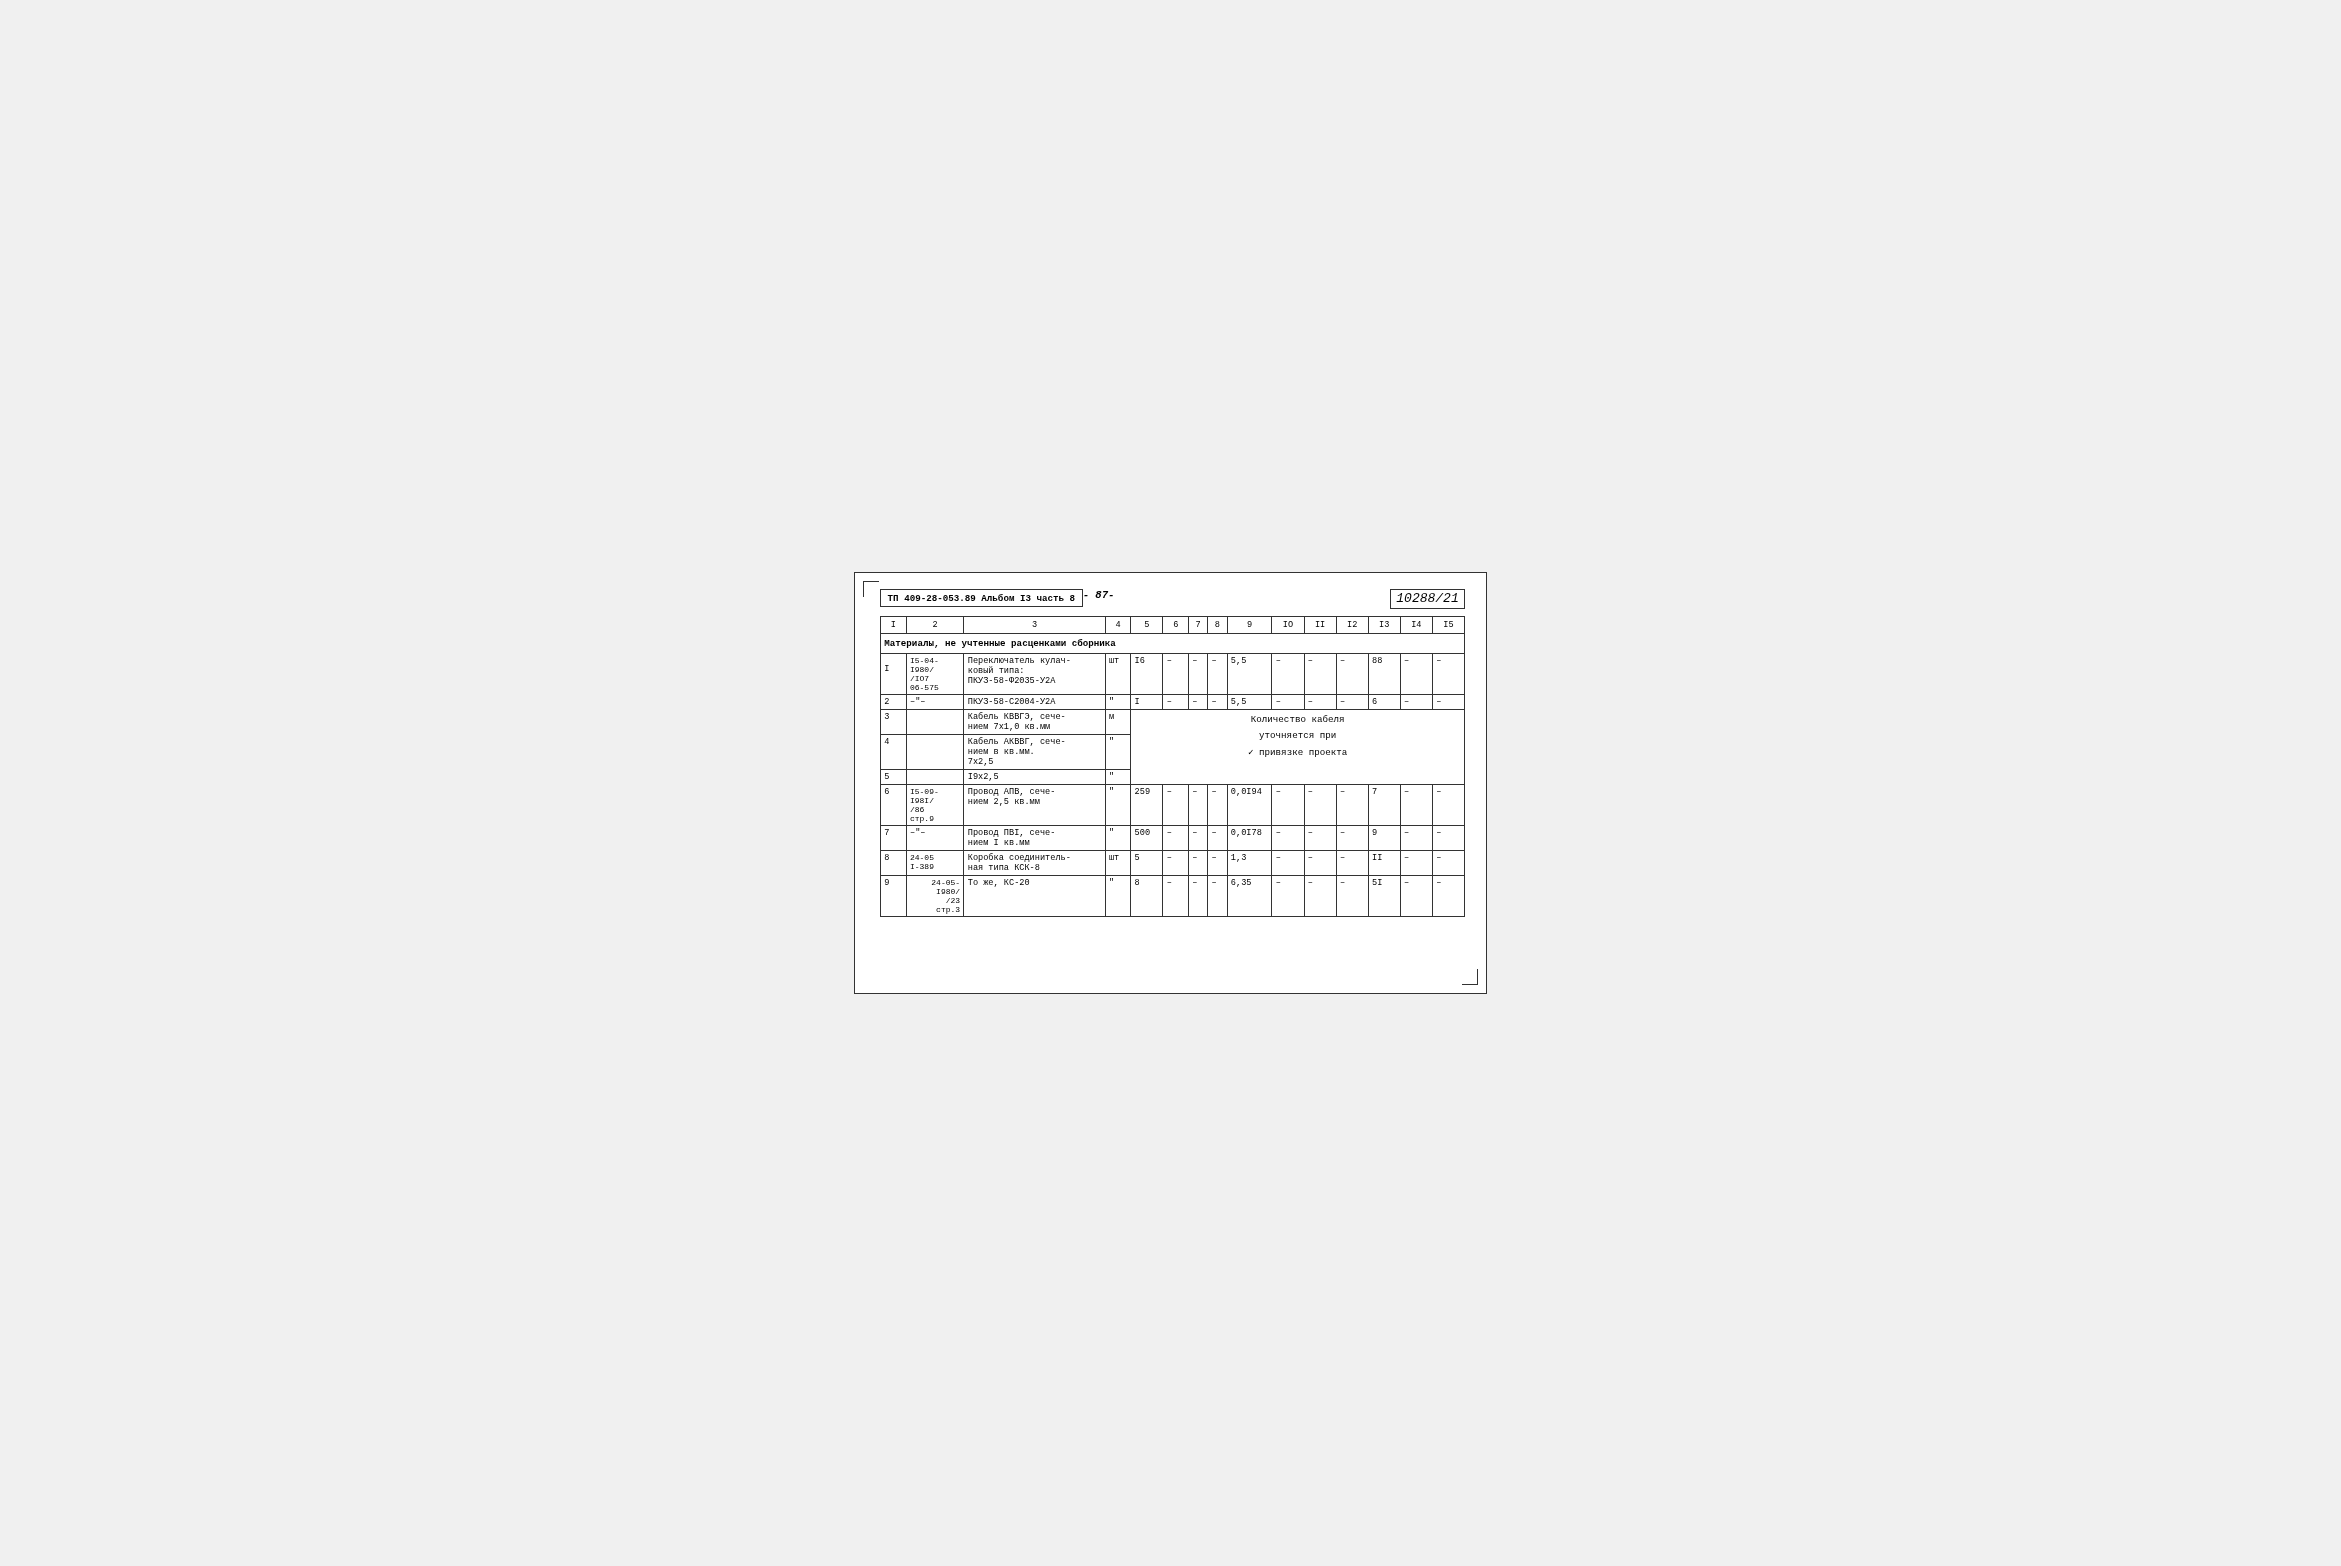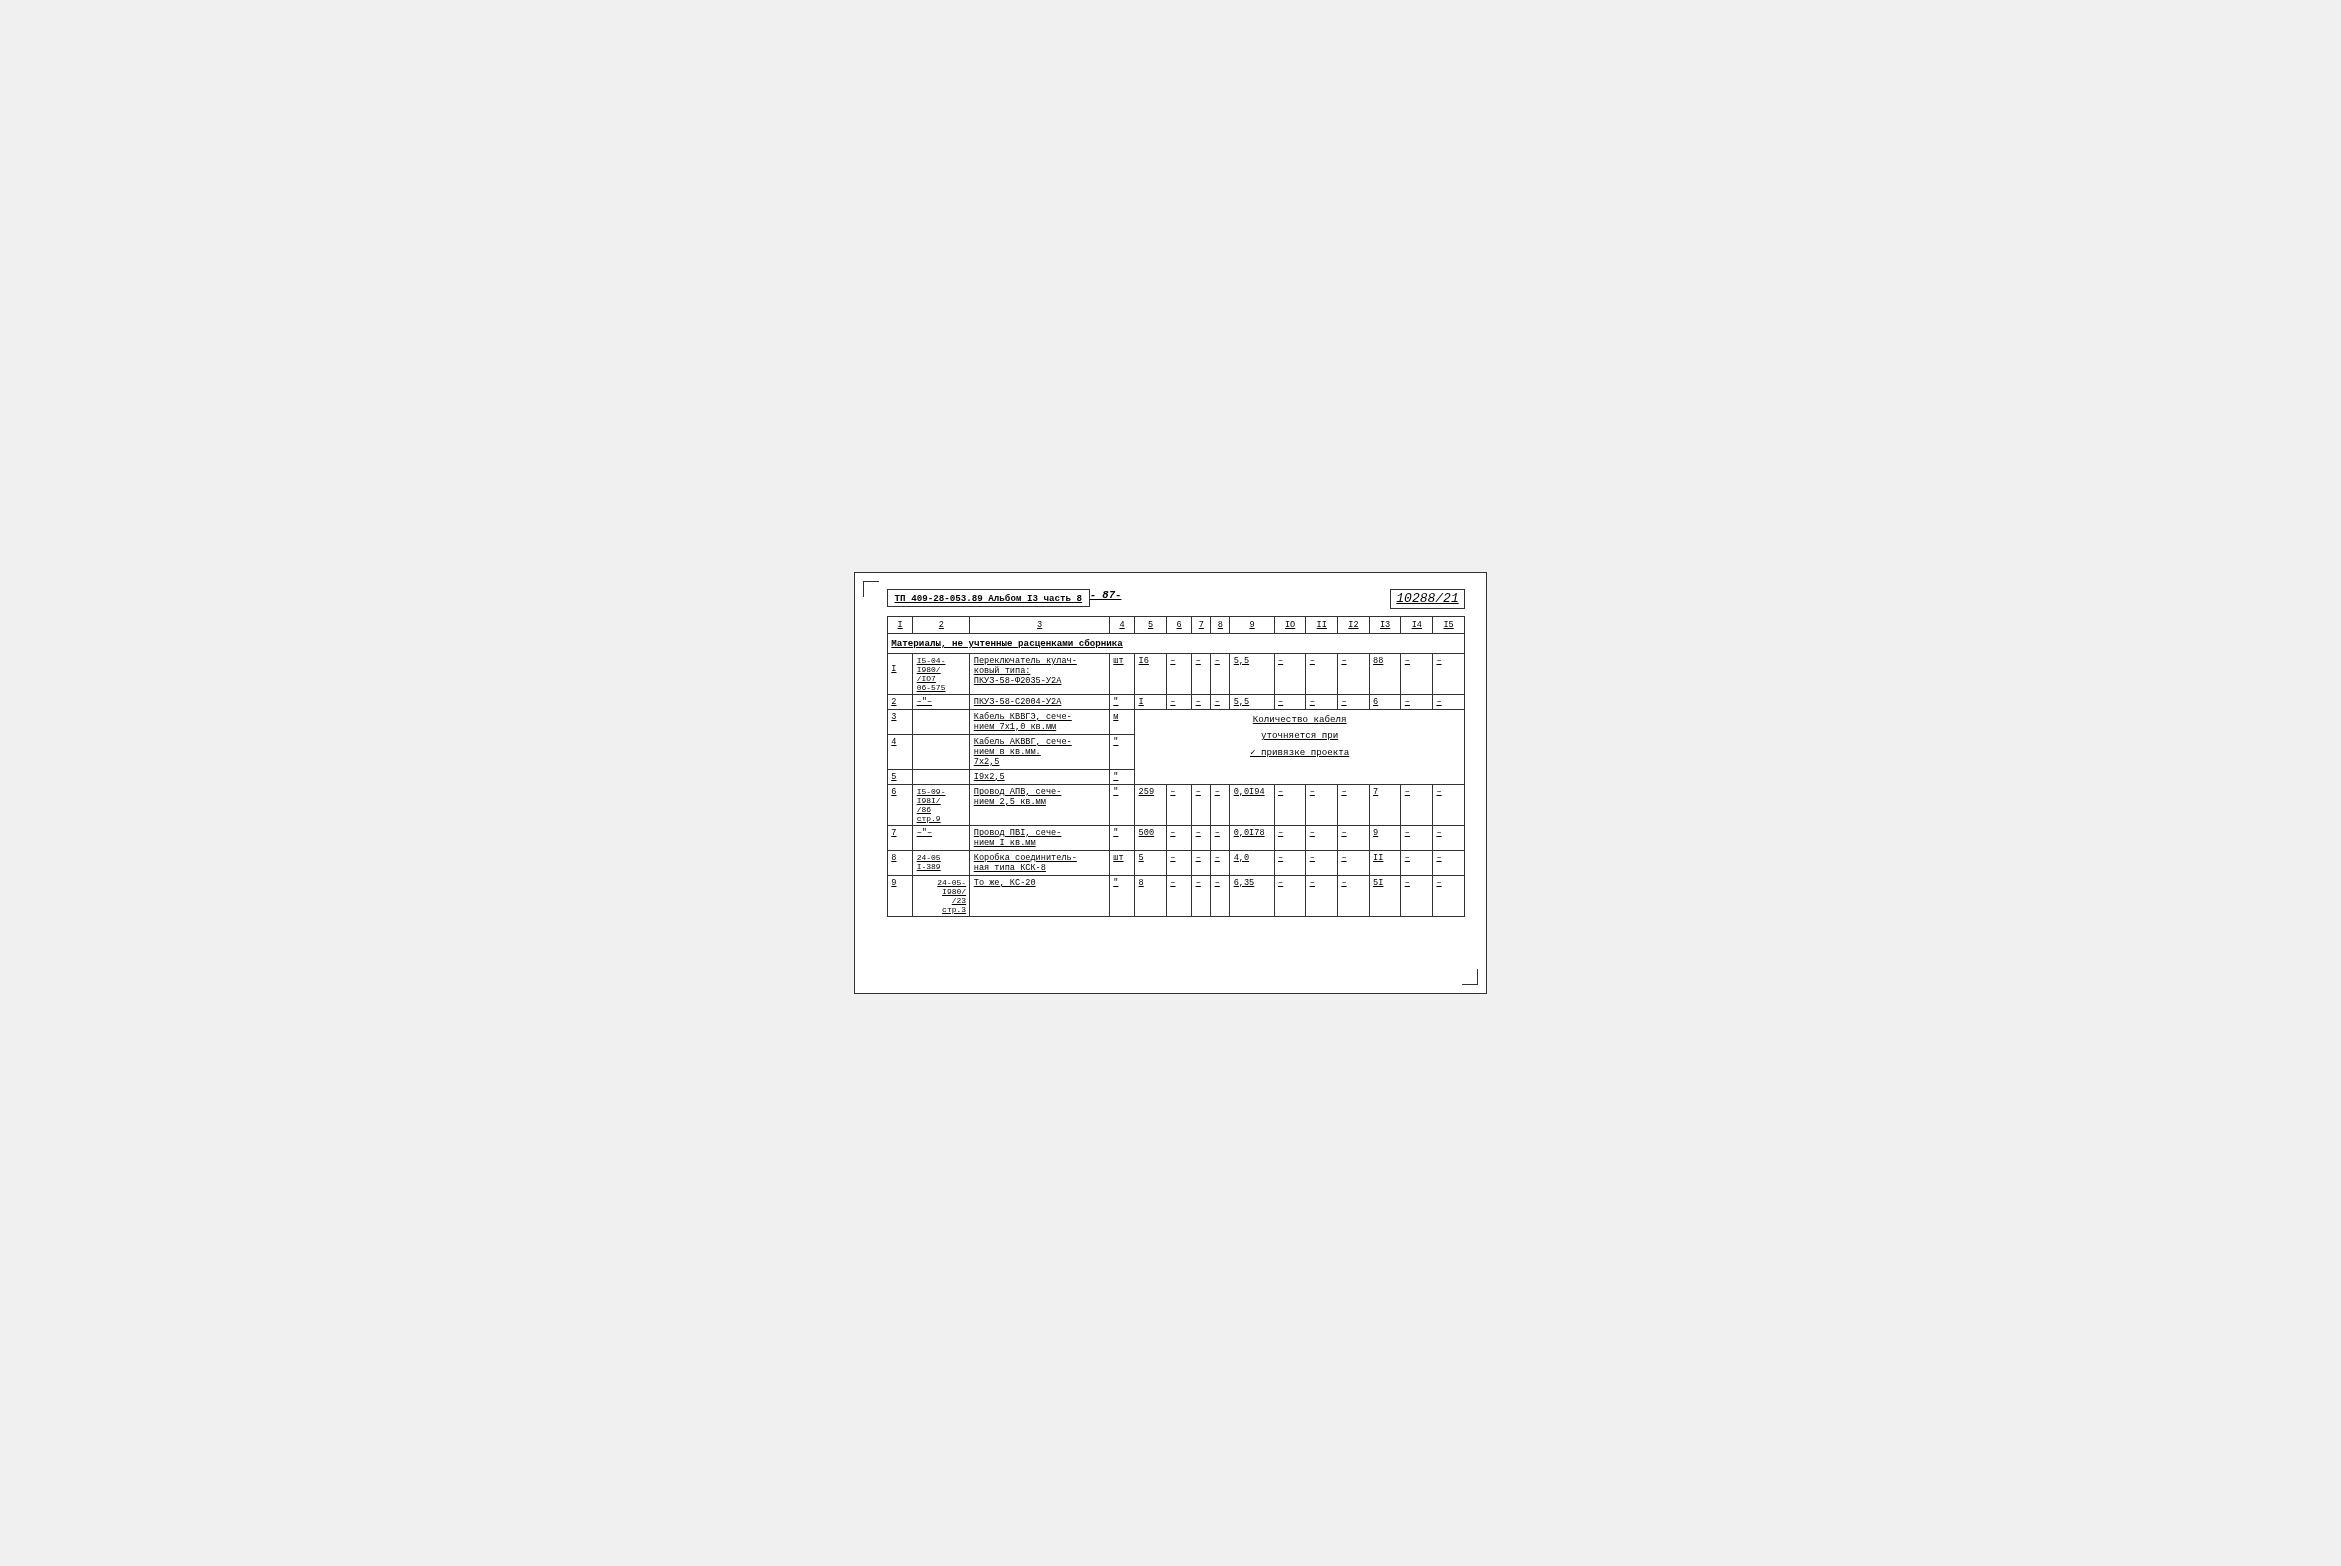--- a/index.html
+++ b/index.html
@@ -14,24 +14,23 @@
       justify-content: center;
       align-items: center;
       min-height: 100vh;
       font-family: 'Courier New', Courier, monospace;
     }
 
     .page {
       background: #ffffff;
       width: 633px;
       min-height: 422px;
-      padding: 16px 21px 21px 32px;
+      padding: 16px 21px 21px 25px;
       position: relative;
       border: 1.3px solid #333;
-      text-decoration: underline;
     }
 
     .page-corner-tl {
       position: absolute;
       top: 8px;
       left: 8px;
       width: 16px;
       height: 16px;
       border-top: 1.3px solid #333;
       border-left: 1.3px solid #333;
@@ -283,21 +282,21 @@
 
       <tr>
         <td>8</td>
         <td style="font-size:8px;margin-left:16px;">24-05<br>I-389</td>
         <td>Коробка соединитель-<br>ная типа КСК-8</td>
         <td class="centered">шт</td>
         <td class="centered">5</td>
         <td class="centered">–</td>
         <td class="centered">–</td>
         <td class="centered">–</td>
-        <td class="centered">4,0</td>
+        <td class="centered">1,3</td>
         <td class="centered">–</td>
         <td class="centered">–</td>
         <td class="centered">–</td>
         <td class="centered">II</td>
         <td class="centered">–</td>
         <td class="centered">–</td>
       </tr>
 
       <tr>
         <td>9</td>

